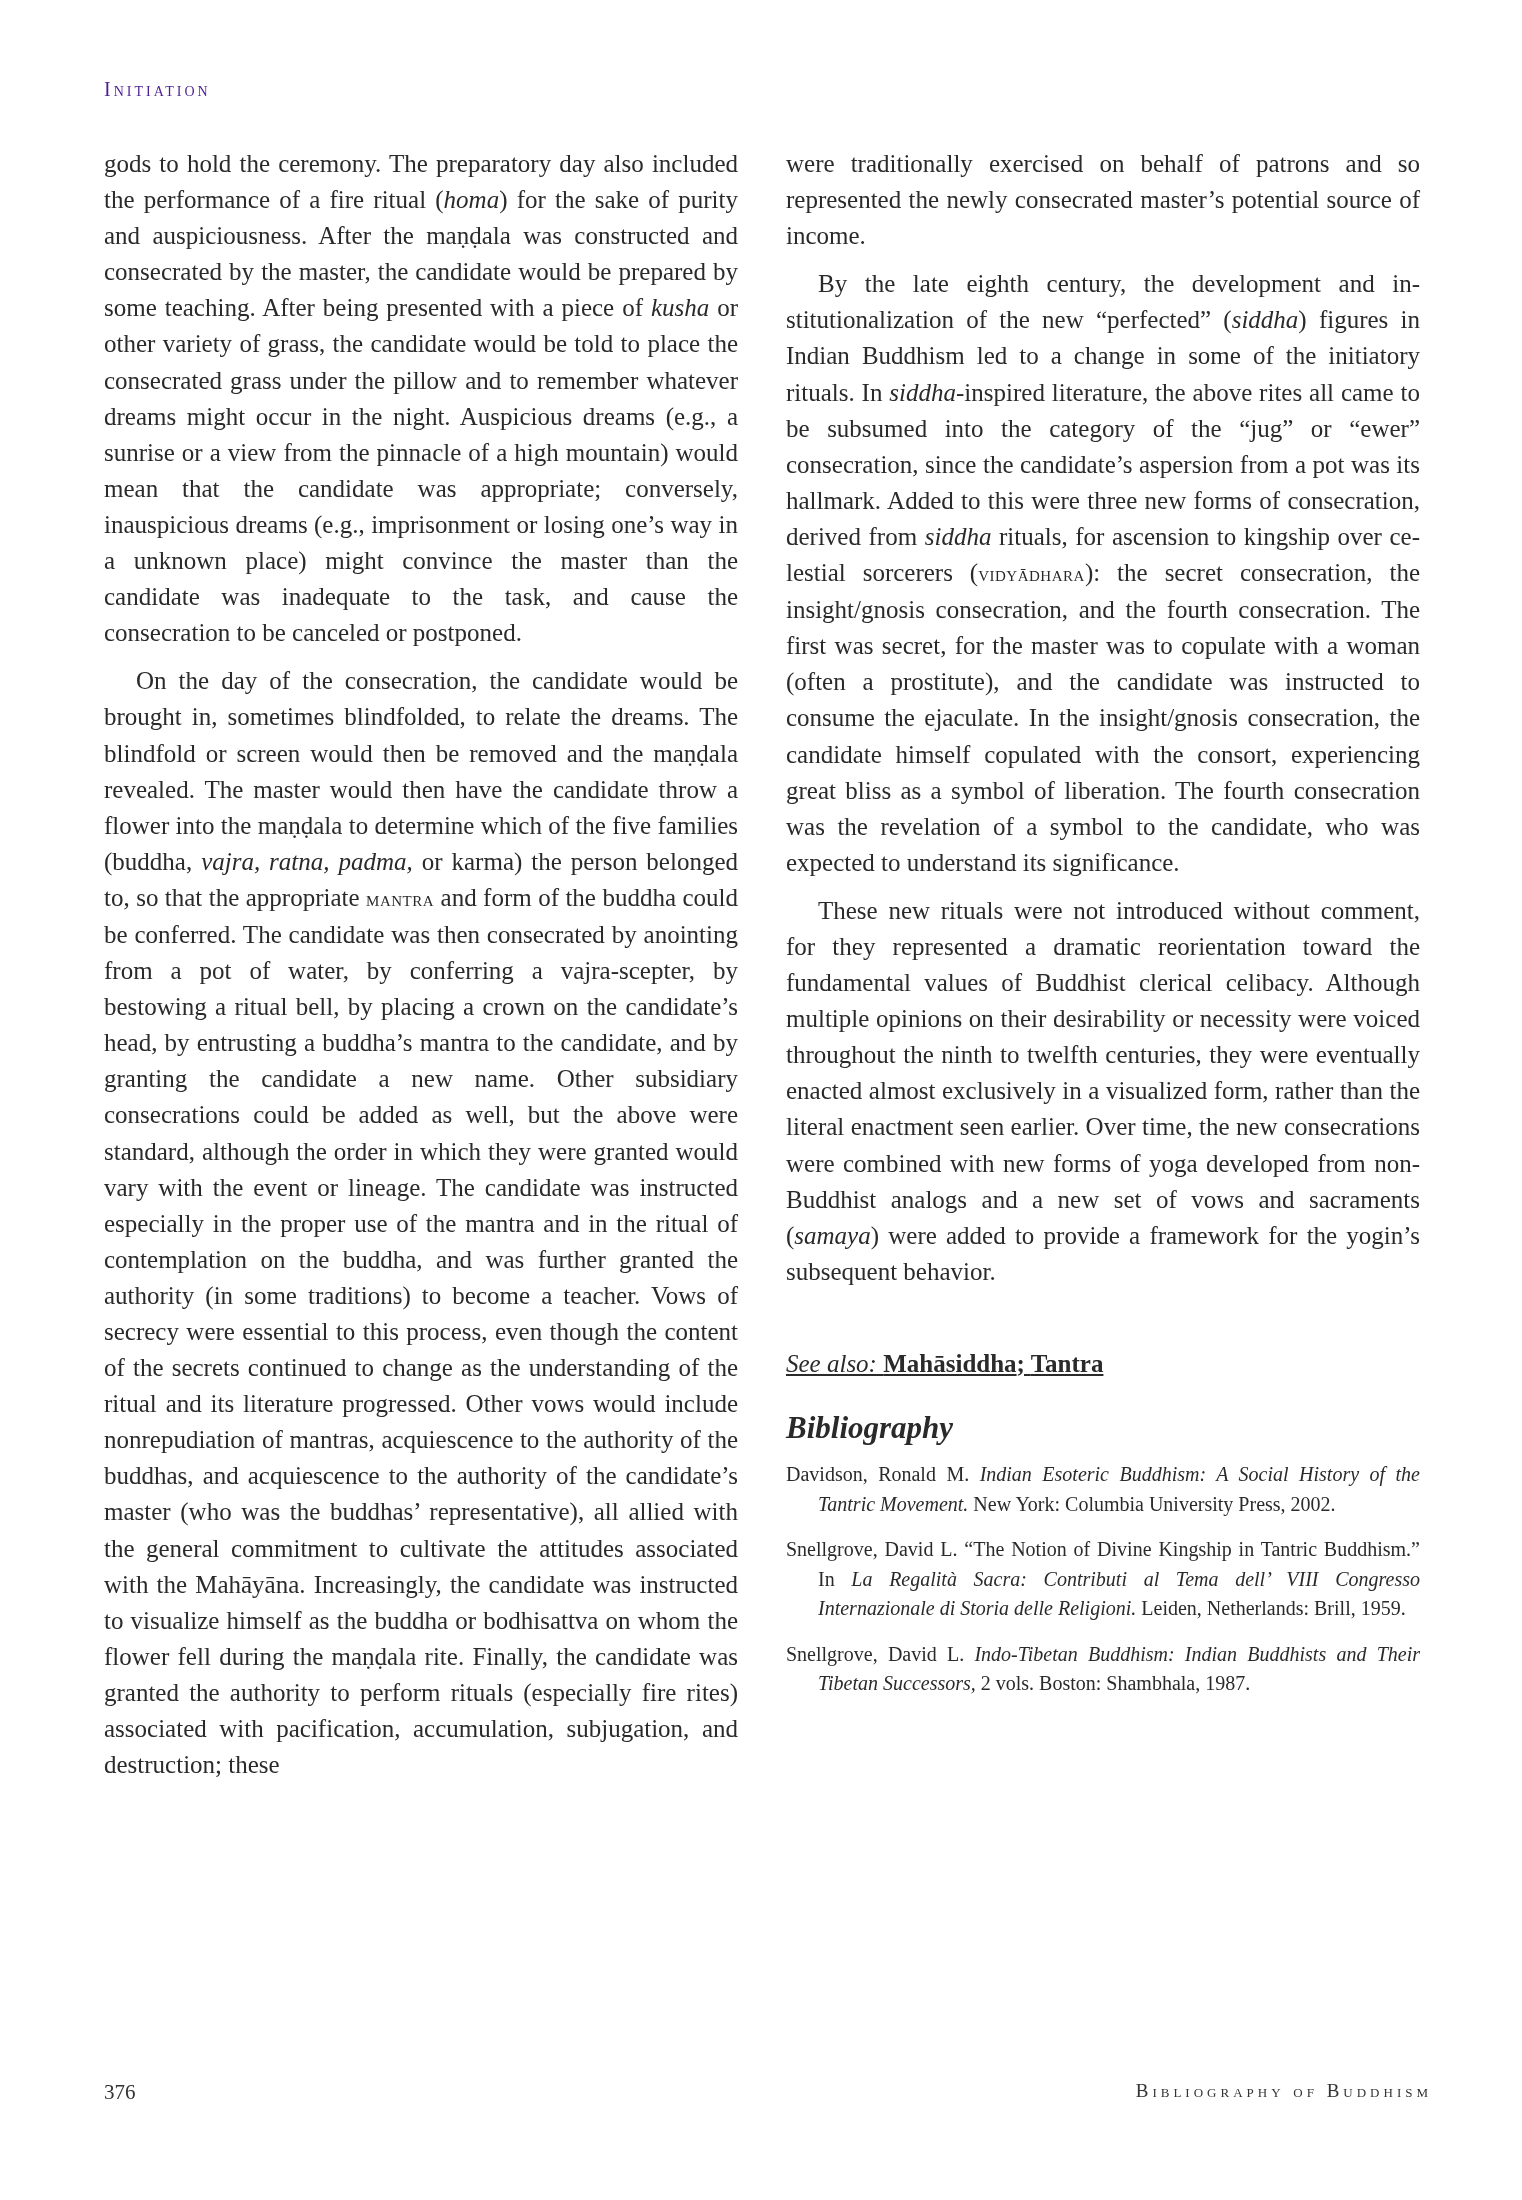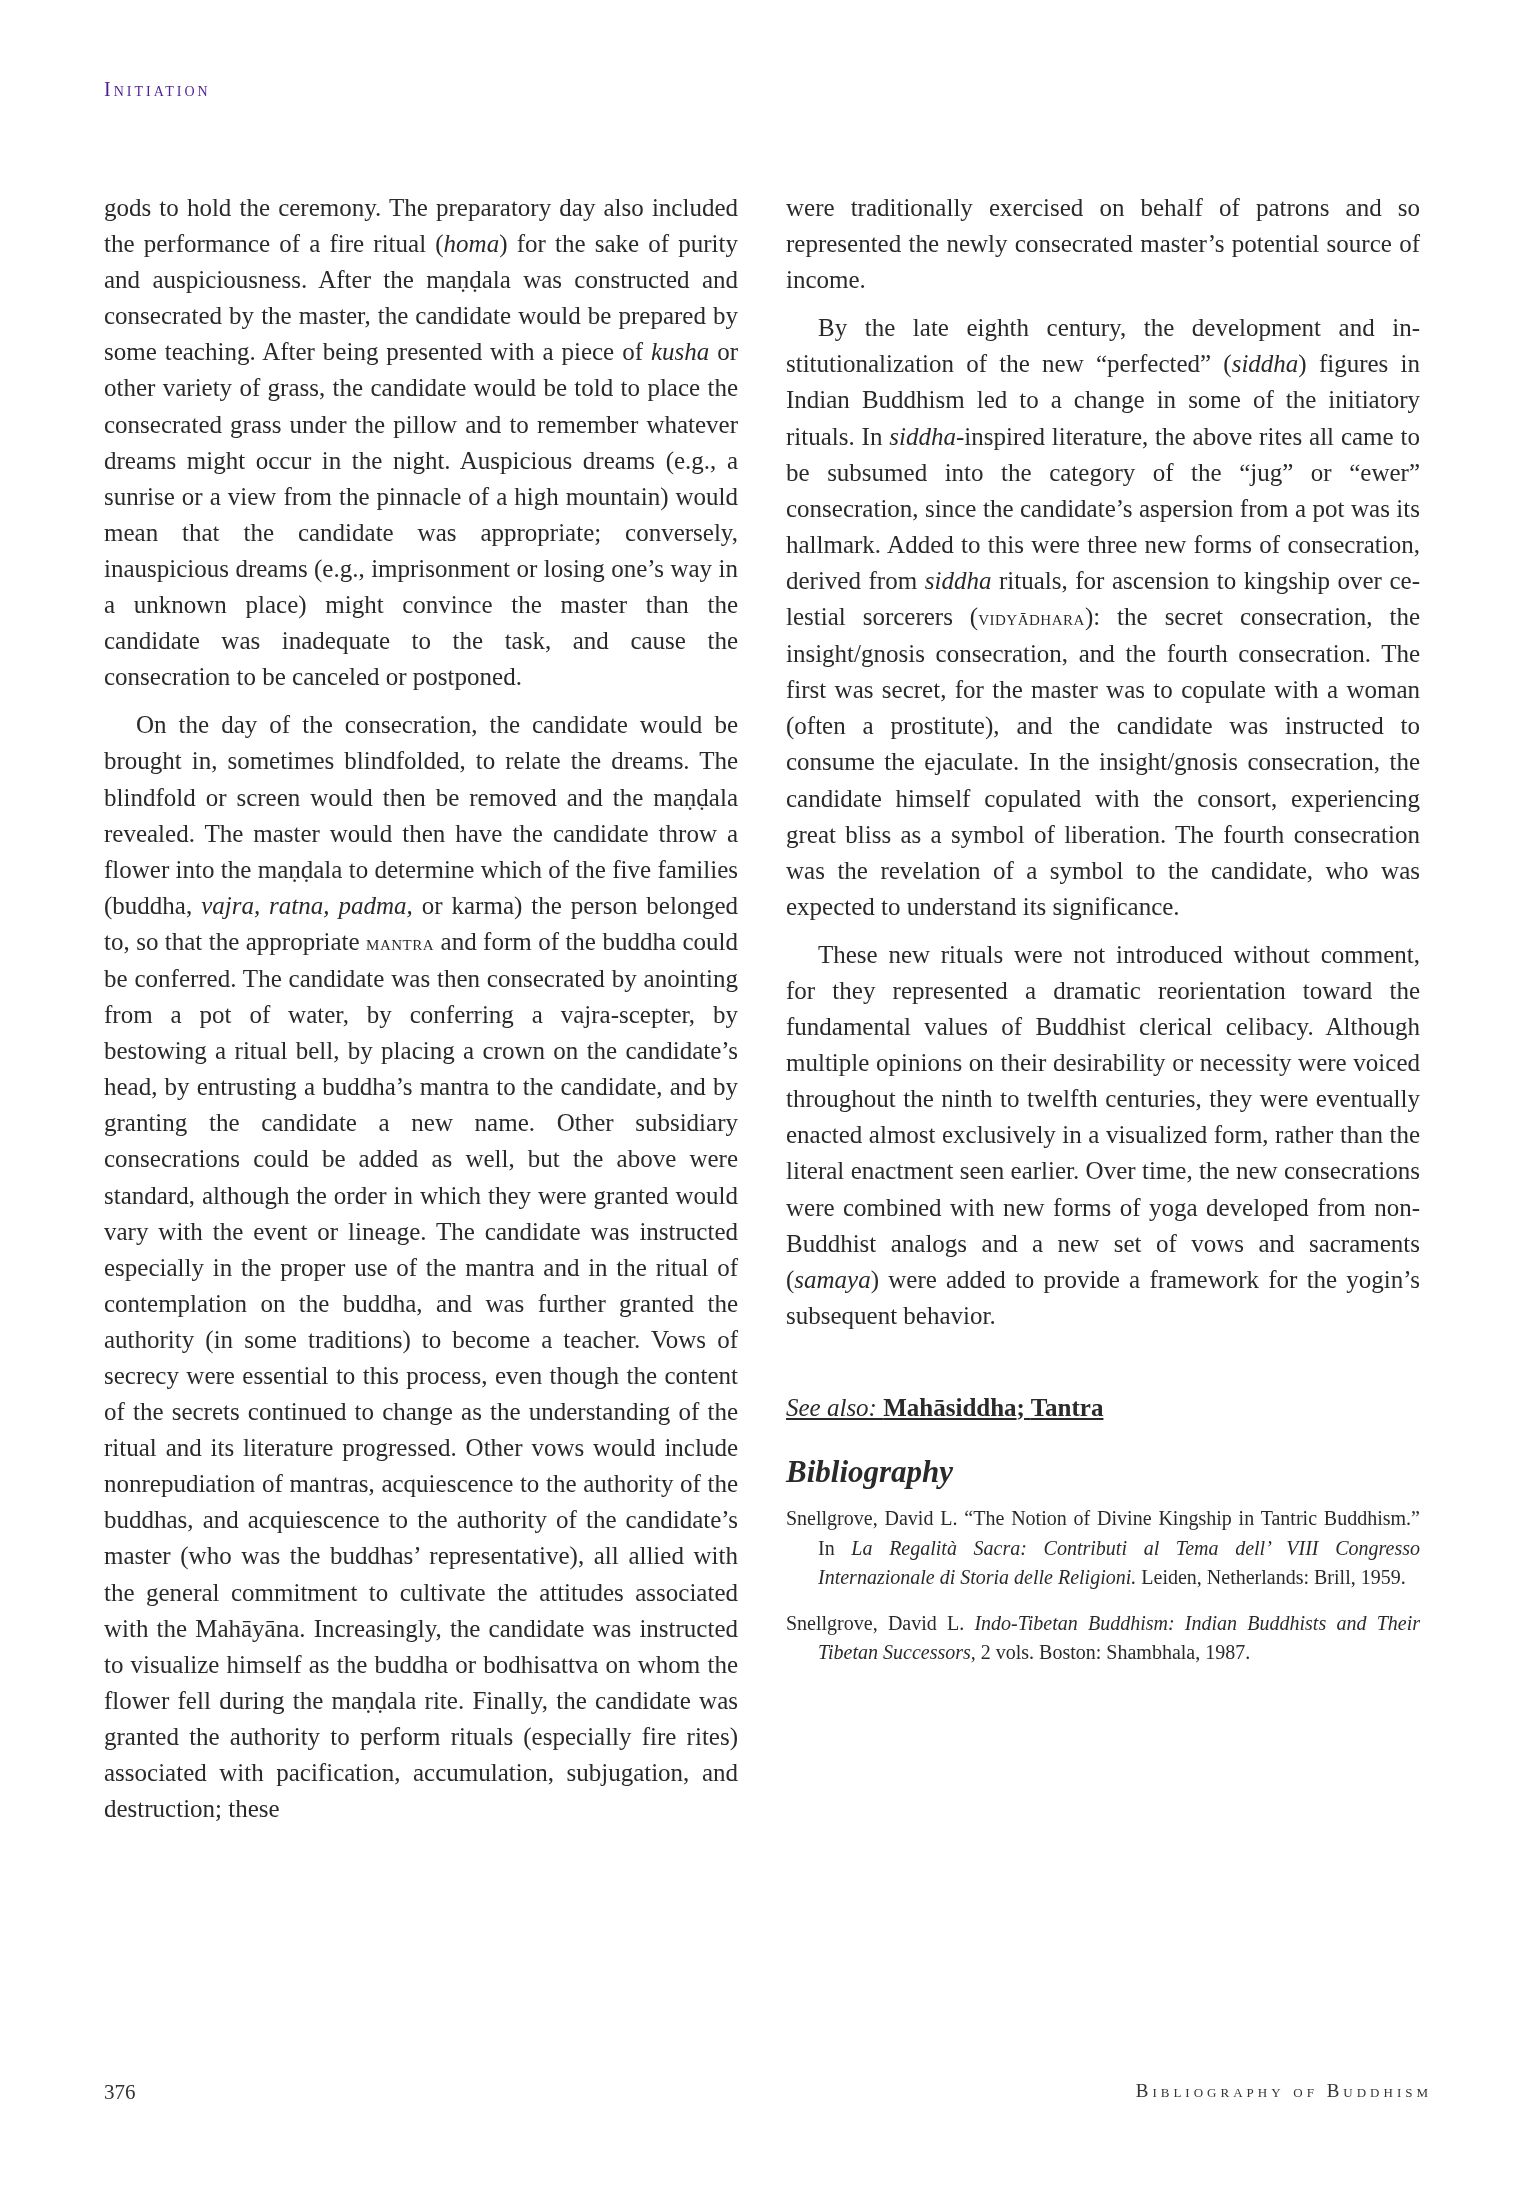--- a/index.html
+++ b/index.html
@@ -1,21 +1,21 @@
 <!DOCTYPE html>
 <html><head>
 <meta charset="utf-8">
 <style>
   html, body { margin: 0; padding: 0; background: #ffffff; }
   body { width: 1522px; height: 2200px; position: relative; overflow: hidden;
          font-family: "Liberation Serif", "DejaVu Serif", serif; color: #2a2a2a; }
   .running-head { position: absolute; left: 104px; top: 78px; font-size: 20px;
                   letter-spacing: 3px; font-variant: small-caps; color: #4c1d95; }
   .col { position: absolute; top: 146px; width: 634px; font-size: 25px; line-height: 36.1px;
-         text-align: justify; hyphens: manual; margin-top: 44px; }
+         text-align: justify; hyphens: manual; }
   .col-left { left: 104px; }
   .col-right { left: 786px; }
   .para { margin: 0; text-indent: 32px; }
   .para.first { text-indent: 0; }
   .para + .para { margin-top: 12px; }
   .i { font-style: italic; }
   .sc { font-variant: small-caps; font-size: 22px; letter-spacing: 0.5px; }
   .b { font-weight: bold; }
   .see-also { margin: 56px 0 0 0; font-size: 25px; text-decoration: underline; }
   .see-also .label { font-style: italic; }
@@ -41,18 +41,19 @@
   <p class="para"><span>By the late eighth century, the development and in­stitutionalization of the new “perfected” (</span><span class="i">siddha</span><span>) fig­ures in Indian Buddhism led to a change in some of the initiatory rituals. In </span><span class="i">siddha</span><span>-inspired literature, the above rites all came to be subsumed into the category of the “jug” or “ewer” consecration, since the candi­date’s aspersion from a pot was its hallmark. Added to this were three new forms of consecration, derived from </span><span class="i">siddha</span><span> rituals, for ascension to kingship over ce­lestial sorcerers (</span><span class="sc">vidyādhara</span><span>): the secret consecration, the insight/gnosis consecration, and the fourth conse­cration. The first was secret, for the master was to cop­ulate with a woman (often a prostitute), and the candidate was instructed to consume the ejaculate. In the insight/gnosis consecration, the candidate himself copulated with the consort, experiencing great bliss as a symbol of liberation. The fourth consecration was the revelation of a symbol to the candidate, who was expected to understand its significance.</span></p>
   <p class="para"><span>These new rituals were not introduced without comment, for they represented a dramatic reorienta­tion toward the fundamental values of Buddhist cler­ical celibacy. Although multiple opinions on their desirability or necessity were voiced throughout the ninth to twelfth centuries, they were eventually enacted almost exclusively in a visualized form, rather than the literal enactment seen earlier. Over time, the new con­secrations were combined with new forms of yoga developed from non-Buddhist analogs and a new set of vows and sacraments (</span><span class="i">samaya</span><span>) were added to pro­vide a framework for the yogin’s subsequent behavior.</span></p>
 
   <p class="see-also">
     <span class="label">See also:</span>
     <span> </span>
     <span class="b">Mahāsiddha</span><span class="b">; </span><span class="b">Tantra</span>
   </p>
 
   <div class="bib-heading">Bibliography</div>
+  <p class="bib-entry"><span>Davidson, Ronald M. </span><span class="i">Indian Esoteric Buddhism: A Social His­tory of the Tantric Movement.</span><span> New York: Columbia Univer­sity Press, 2002.</span></p>
   <p class="bib-entry"><span>Snellgrove, David L. “The Notion of Divine Kingship in Tantric Buddhism.” In </span><span class="i">La Regalità Sacra: Contributi al Tema dell’ VIII Congresso Internazionale di Storia delle Religioni.</span><span> Leiden, Netherlands: Brill, 1959.</span></p>
   <p class="bib-entry"><span>Snellgrove, David L. </span><span class="i">Indo-Tibetan Buddhism: Indian Buddhists and Their Tibetan Successors,</span><span> 2 vols. Boston: Shambhala, 1987.</span></p>
 </div>
 
 <div class="footer-page">376</div>
 <div class="footer-title">Bibliography of Buddhism</div>
 
 </body></html>

